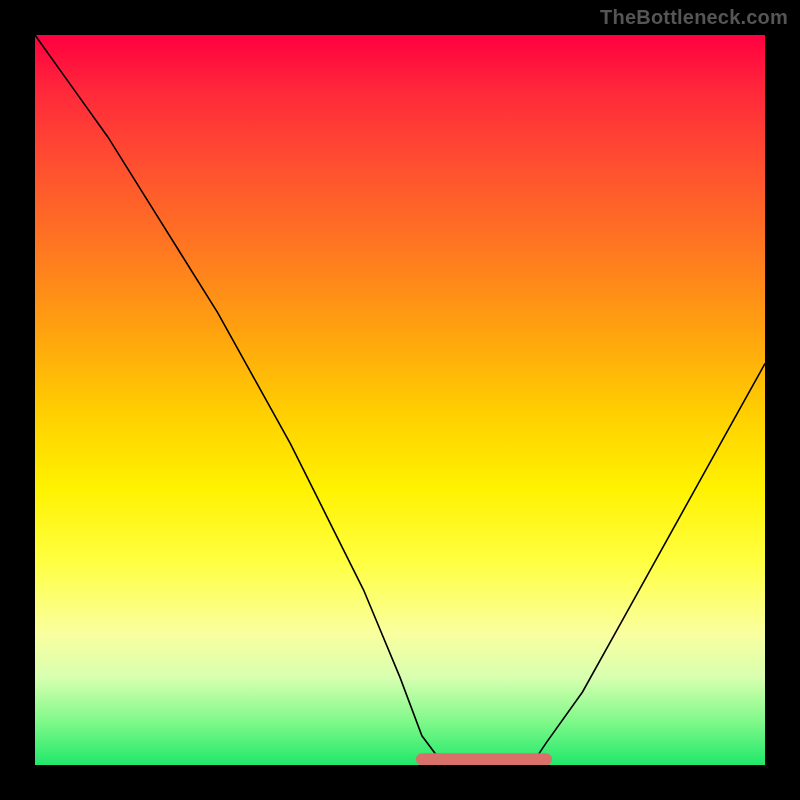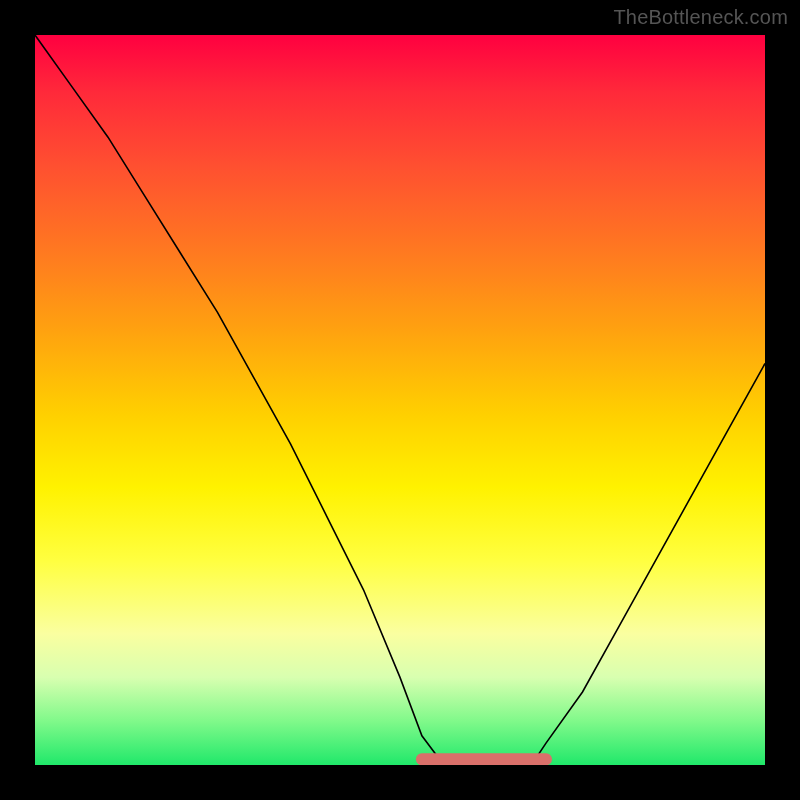--- a/index.html
+++ b/index.html
@@ -12,21 +12,21 @@
           #ff7a20 30%,
           #ffa010 40%,
           #ffd000 52%,
           #fff200 62%,
           #ffff40 72%,
           #faffa0 82%,
           #d8ffb0 88%,
           #80f98a 94%,
           #20e86a 100%);
   }
-  .credit{position:absolute;top:6px;right:12px;color:#555;font-size:20px;font-weight:400;letter-spacing:.2px}
+  .credit{position:absolute;top:6px;right:12px;color:#555;font-size:20px;font-weight:700;letter-spacing:.2px}
   svg{position:absolute;left:0;top:0}
   .curve{fill:none;stroke:#000;stroke-width:1.6}
   .pill{fill:none;stroke:#d9706a;stroke-width:12;stroke-linecap:round}
 </style>
 </head>
 <body>
 
 <div class="frame">
   <div class="plot">
     <svg width="730" height="730" viewBox="0 0 730 730">

